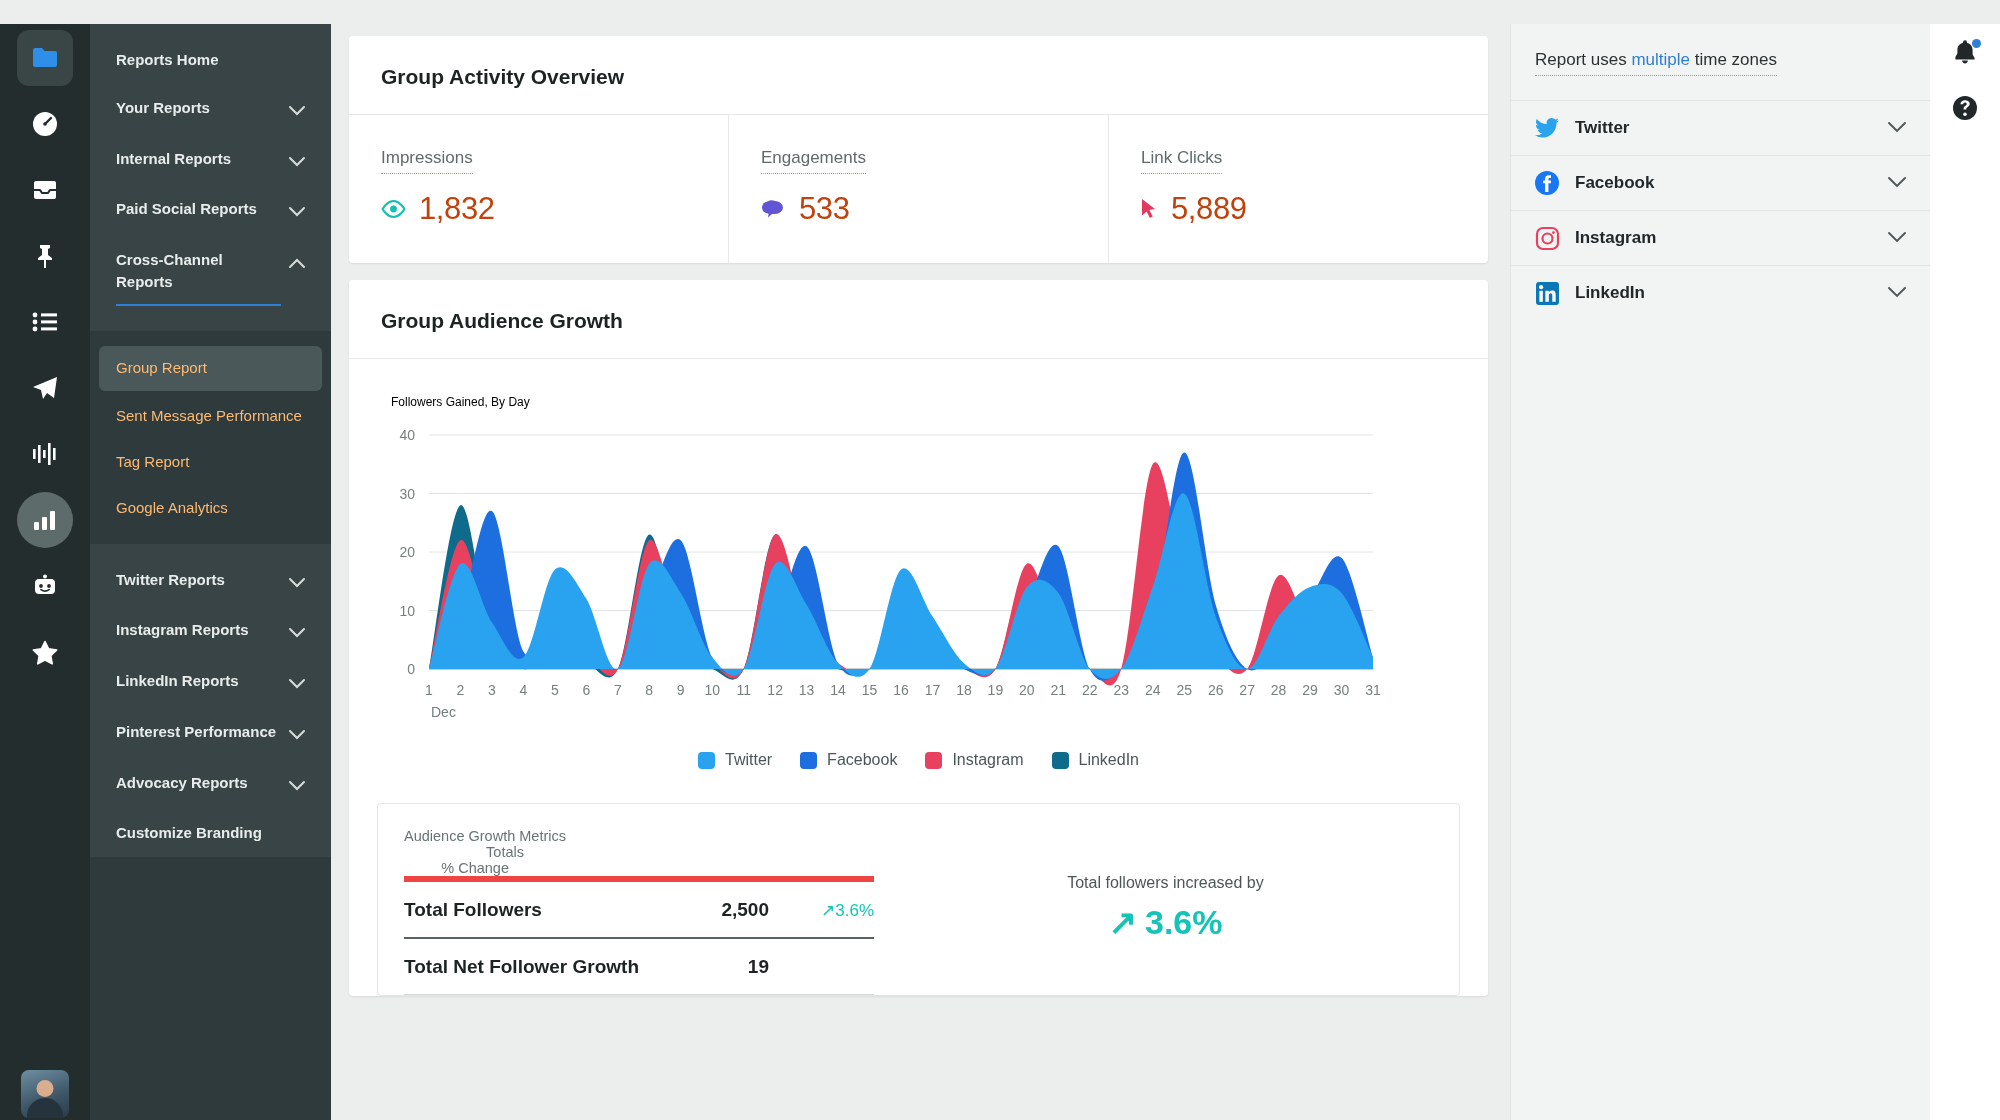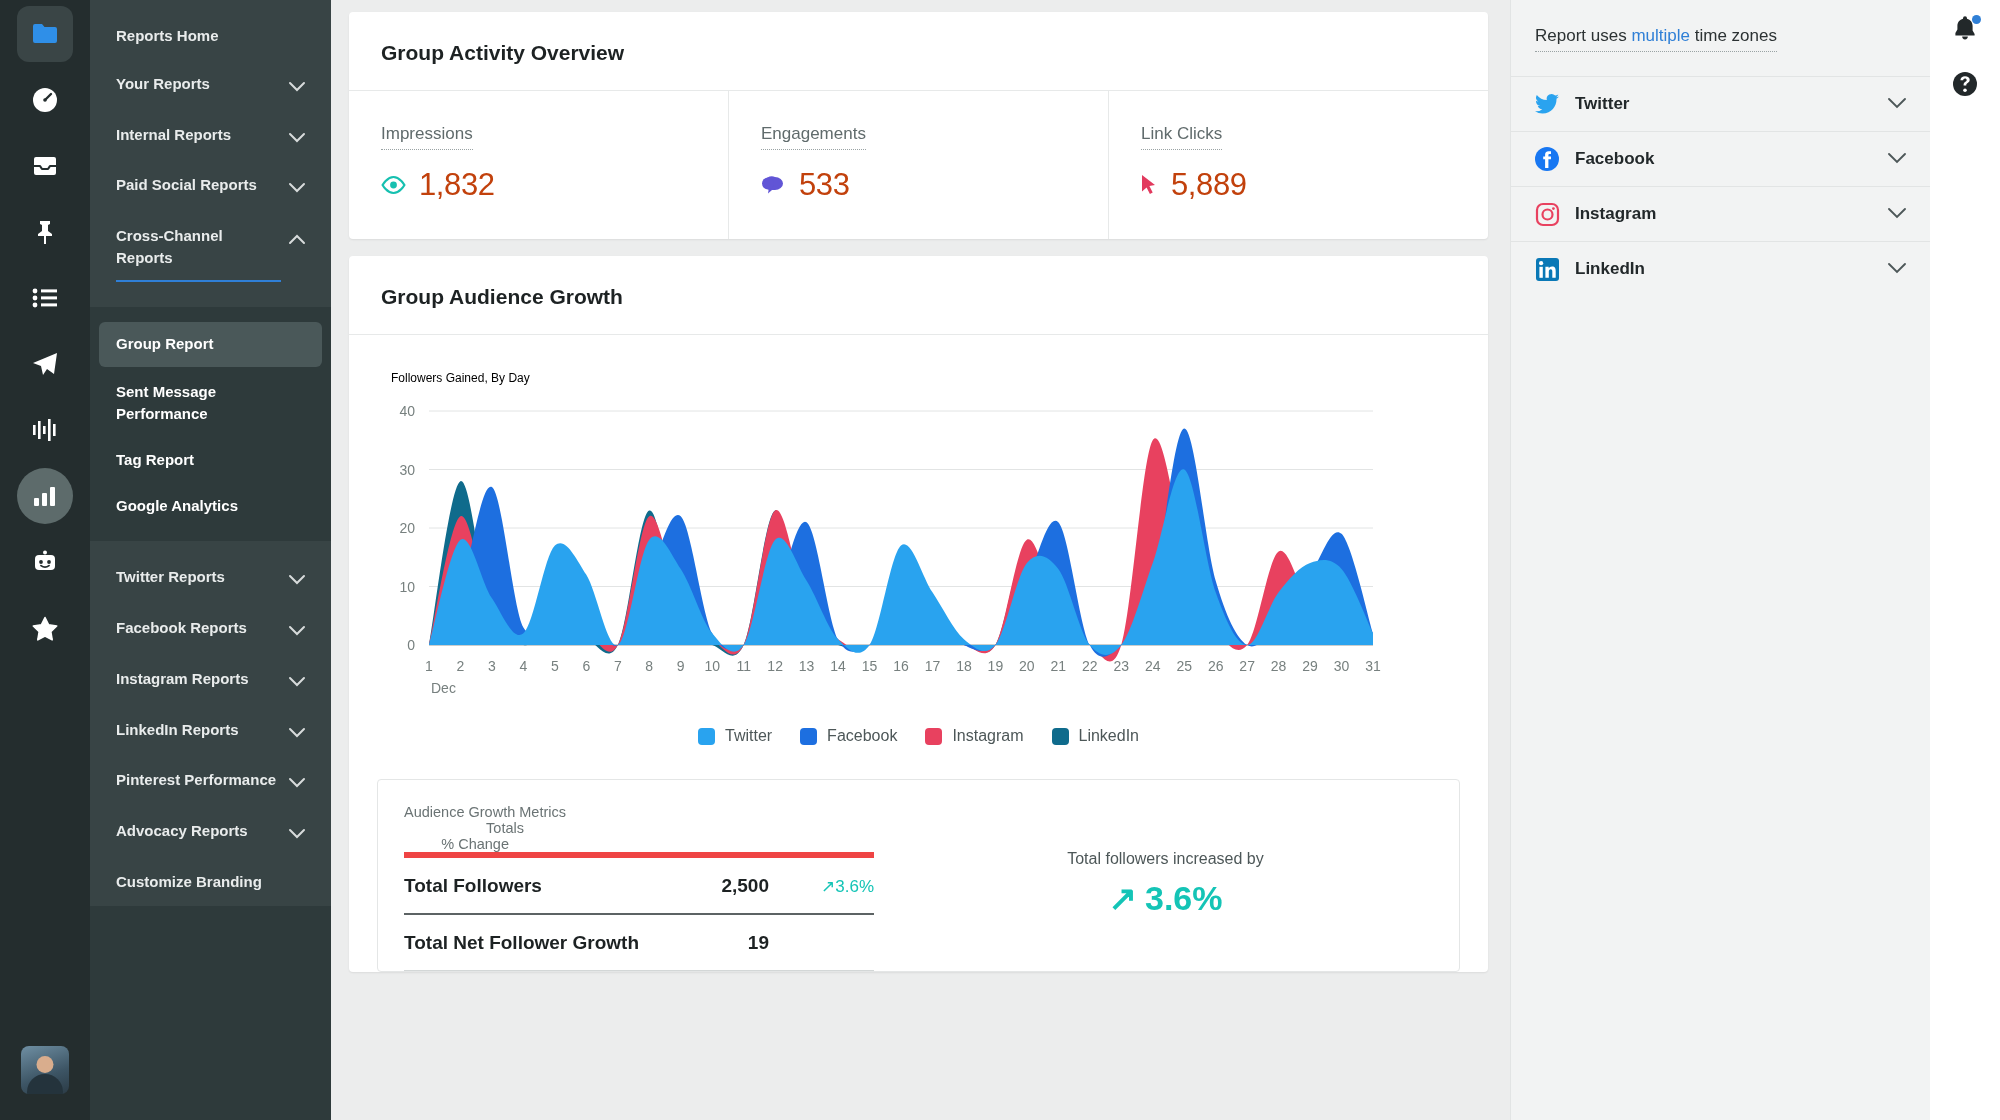--- a/index.html
+++ b/index.html
@@ -2,21 +2,21 @@
 <html><head>
 <meta charset="utf-8">
 <style>
   * { box-sizing: border-box; margin: 0; padding: 0; }
   html, body {
     width: 2000px; height: 1120px;
     font-family: "Liberation Sans", sans-serif;
     background: #eceded;
     overflow: hidden;
   }
-  .app { position: relative; width: 2000px; height: 1092px; display: flex; }
+  .app { position: relative; width: 2000px; height: 1092px; display: flex; margin-top: 24px; }
 
   
   .rail {
     width: 90px; height: 1120px;
     background: #242d2e;
     display: flex; flex-direction: column; align-items: center;
     flex: none;
     position: relative;
   }
   .rail-btn {
@@ -61,21 +61,21 @@
   .nav-group { }
   .nav-group.shaded { background: #384445; }
   .nav-item {
     padding: 13px 26px 13px 26px;
     color: #e9ecec;
     display: flex; align-items: flex-start; justify-content: space-between;
     gap: 8px;
     line-height: 1.45;
   }
   .nav-item.bold { font-weight: 700; }
-  .nav-item.sub { font-weight: 700; color: #ffffff; padding-top: 11px; }
+  .nav-item.sub { font-weight: 400; color: #fdba74; padding-top: 11px; }
   .nav-item .chev { flex: none; margin-top: 3px; opacity: .9; }
   .nav-item.underlined .label {
     border-bottom: 2px solid #2f7fd6;
     padding-bottom: 11px;
   }
   .nav-item.selected {
     background: #4a5859;
     border-radius: 6px;
     margin: 3px 9px;
     padding-left: 17px; padding-right: 17px;
@@ -369,28 +369,20 @@
       <div class="nav-item sub">
         <span class="label">Google Analytics</span>
       </div>
       <div class="nav-pad"></div>
     </div>
 
     <div class="nav-group shaded">
       <div class="nav-pad"></div>
       <div class="nav-item bold">
         <span class="label">Twitter Reports</span>
-        <span class="chev">
-          <svg width="16" height="10" viewBox="0 0 16 10">
-              <path d="M1 1l7 7 7-7" stroke="#e9ecec" stroke-width="2" fill="none" stroke-linecap="round"></path>
-            </svg>
-        </span>
-      </div>
-      <div class="nav-item bold">
-        <span class="label">Facebook Reports</span>
         <span class="chev">
           <svg width="16" height="10" viewBox="0 0 16 10">
               <path d="M1 1l7 7 7-7" stroke="#e9ecec" stroke-width="2" fill="none" stroke-linecap="round"></path>
             </svg>
         </span>
       </div>
       <div class="nav-item bold">
         <span class="label">Instagram Reports</span>
         <span class="chev">
           <svg width="16" height="10" viewBox="0 0 16 10">

